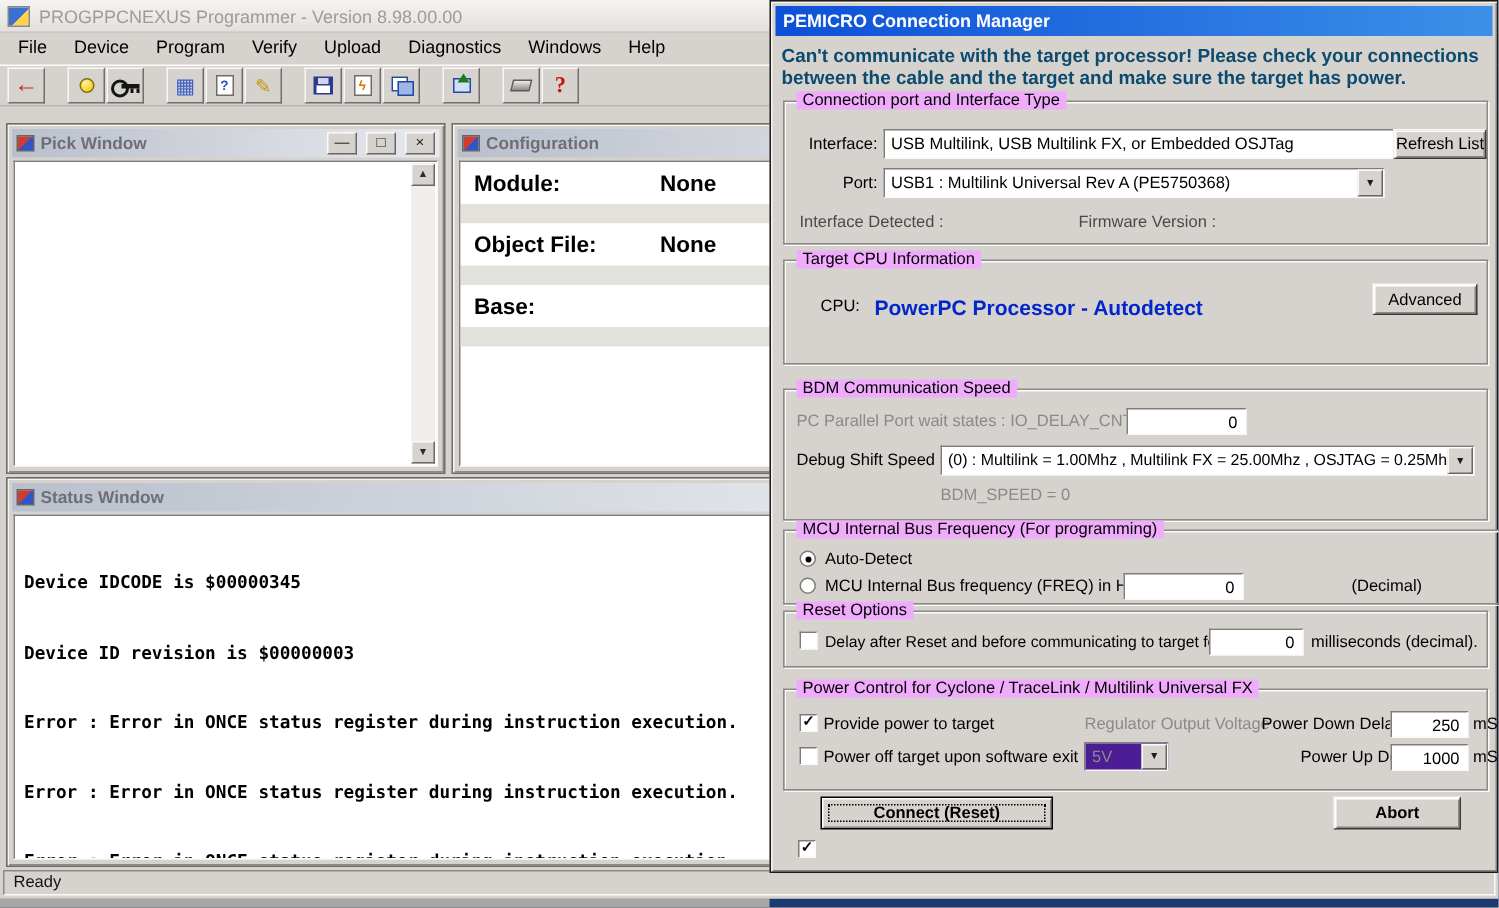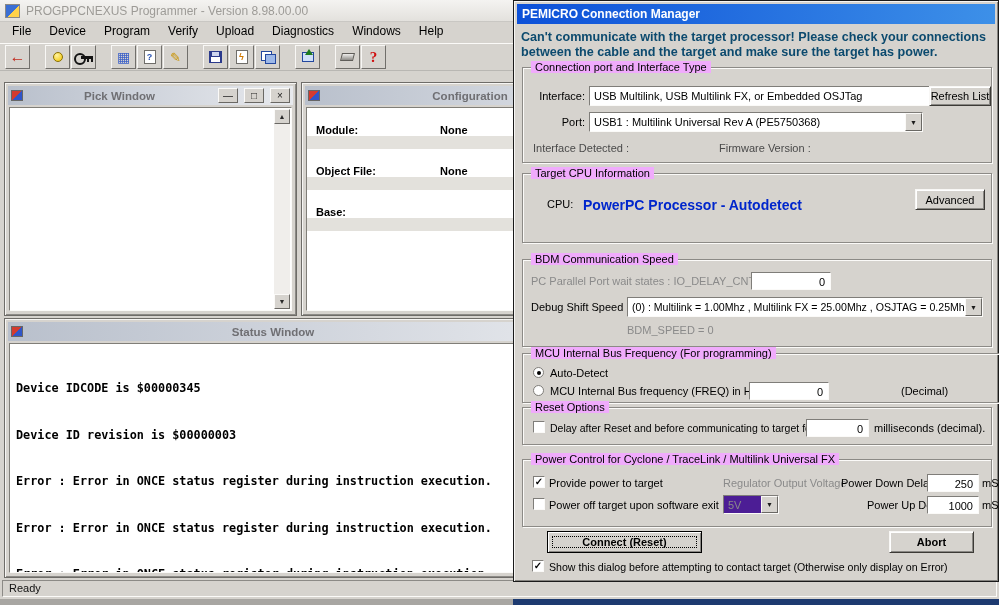--- a/index.html
+++ b/index.html
@@ -49,35 +49,35 @@
   .ic-upwin::before { content:""; position:absolute; left:2px; top:-4px; width:0; height:0;
     border-left:4px solid transparent; border-right:4px solid transparent; border-bottom:6px solid #1d7a1d; }
   .ic-erase { width:13px; height:8px; border:1px solid #5f5d59; background:linear-gradient(#efeeec,#8e8c88); transform:skewX(-14deg); }
   .ic-help { color:#d01010; font-weight:800; font-size:15px; font-family:"Liberation Serif",serif; }
 
   
   .child { position:absolute; background:#d6d3ce; border:1px solid #6e6c68;
     box-shadow: inset 1px 1px 0 #f6f5f3, inset -1px -1px 0 #8c8a86; }
   .child-title { height:19px; margin:3px 3px 0 3px; display:flex; align-items:center; gap:4px; padding:0 3px;
     background:linear-gradient(to right,#b9c0cc,#e7e9ed); }
-  .child-title .txt { flex:1; font-size:11.5px; font-weight:bold; color:#6f6f73; white-space:nowrap; overflow:hidden;text-align:center; }
+  .child-title .txt { flex:1; font-size:11.5px; font-weight:bold; color:#6f6f73; white-space:nowrap; overflow:hidden; }
   .child-icon { width:12px; height:11px; flex:0 0 auto; border:1px solid #666;
     background:linear-gradient(135deg,#d23b2f 50%,#2f55c8 50%); }
   .wbtn { width:20px; height:15px; margin-left:2px; flex:0 0 auto; background:#d6d3ce;
     border:1px solid; border-color:#fbfaf8 #6a6864 #6a6864 #fbfaf8;
     font-size:10px; line-height:13px; text-align:center; color:#1c1c1c; }
   .child-body { position:absolute; left:4px; right:4px; top:24px; bottom:4px; background:#fff;
     border:1px solid; border-color:#807e78 #fbfaf8 #fbfaf8 #807e78; overflow:hidden; }
 
   .vsb { position:absolute; top:1px; right:1px; bottom:1px; width:16px; background:#f0eeeb;
     display:flex; flex-direction:column; justify-content:space-between; }
   .sb-btn { width:16px; height:15px; background:#d6d3ce; border:1px solid; border-color:#fbfaf8 #6a6864 #6a6864 #fbfaf8;
     font-size:7px; line-height:13px; text-align:center; color:#2a2a2a; }
 
-  .cfg-row { display:flex; align-items:flex-end; height:28px; padding-left:9px; font-size:11px; font-weight:bold; background:#fff; }
+  .cfg-row { display:flex; align-items:center; height:28px; padding-left:9px; font-size:15px; font-weight:bold; background:#fff; }
   .cfg-label { width:124px; flex:0 0 auto; }
   .cfg-stripe { height:13px; background:#e3e1dc; }
 
   .stat-text { padding:6px 6px 0 6px; font-family:"DejaVu Sans Mono",monospace; font-size:11.8px; font-weight:bold;
     line-height:15.5px; white-space:pre; }
 
   .statusbar { position:absolute; left:0; right:0; top:578px; height:21px; background:#d6d3ce; padding:2px; }
   .statusbar .panel { height:17px; border:1px solid; border-color:#8c8a86 #fbfaf8 #fbfaf8 #8c8a86;
     font-size:11px; padding:1px 6px; color:#111; }
 
@@ -338,14 +338,13 @@
     </div>
     <span class="abs lbl" style="left:344px; top:39px;text-align:right;">Power Up Delay</span>
     <div class="tinput" style="left:404px; top:36px; width:52px;">1000</div>
     <span class="abs lbl" style="left:459px; top:39px;">mS</span>
   </div>
 
   <div class="pbtn default" style="left:33px; top:530px; width:155px; height:22px;">Connect (Reset)</div>
   <div class="pbtn" style="left:375px; top:530px; width:85px; height:22px;">Abort</div>
 
   <span class="check" style="left:18px; top:559px;">✓</span>
-  <span class="abs lbl" style="left:35px; top:560px; font-size:10.6px;">Show this dialog before attempting to contact target (Otherwise only display on Error)</span>
 </div>
 
 </body></html>

